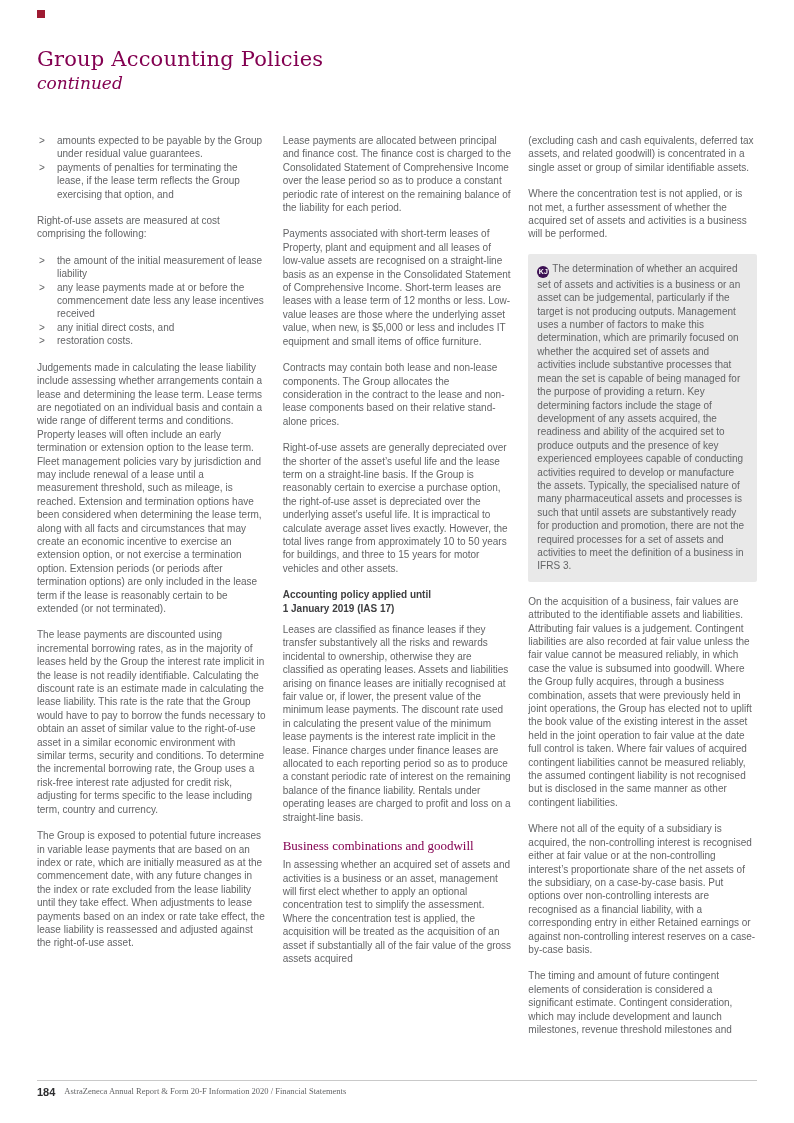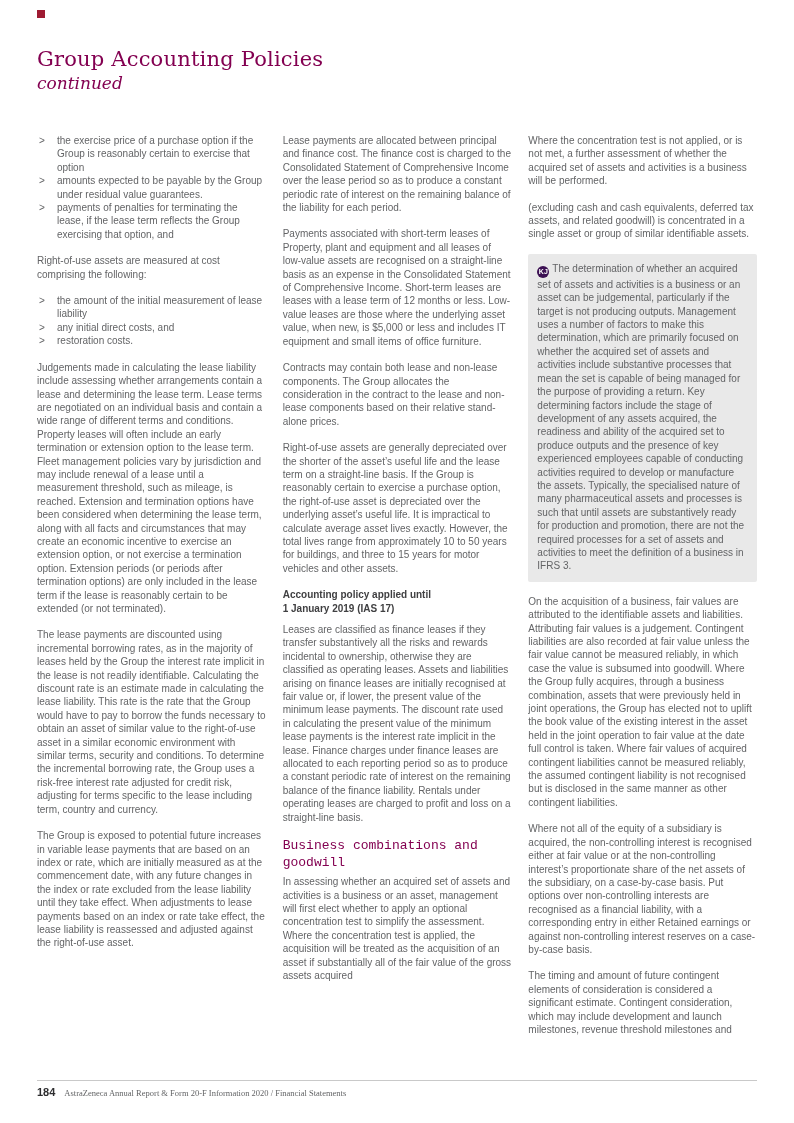--- a/index.html
+++ b/index.html
@@ -39,40 +39,40 @@
   }
   .bullet::before {
     content:">"; position:absolute; left:2px; top:0;
     color:#636466;
   }
   .subhead {
     font-weight:bold; color:#404042; line-height:13.4px;
   }
   .subhead-block { margin-bottom:8px; }
   .section-head {
-    font-family:Liberation Mono, monospace;
+    font-family:Liberation Serif, serif;
     font-size:13px; color:#830051; font-weight:500;
     margin:3px 0 4px 0; line-height:17px;
   }
   .callout {
     background:#e9e9e9; border-radius:2px;
     padding:8px 9px 9px 9px; margin-bottom:13px;
   }
   .kj-badge {
     display:inline-block; width:12px; height:12px;
     border-radius:50%; background:#3c1053; color:#ffffff;
     font-size:7px; font-weight:bold; text-align:center;
     line-height:12px; margin-right:3px; vertical-align:-2px;
     letter-spacing:0;
   }
   .footer {
     position:absolute; left:37px; right:37px; top:1080px;
     border-top:1px solid #c9c9c9;
     padding-top:5px;
-    display:flex; align-items:flex-end; gap:9px;
+    display:flex; align-items:flex-start; gap:9px;
   }
   .footer-page-number {
     font-size:11px; font-weight:bold; color:#2e2e30;
   }
   .footer-text { font-size:8.5px; color:#636466;font-family:Liberation Serif, serif; }
 </style>
 </head>
 <body>
 
 <div class="page">
@@ -81,27 +81,27 @@
 
   <div class="header">
     <div class="page-title">Group Accounting Policies</div>
     <div class="page-subtitle">continued</div>
   </div>
 
   <div class="columns">
 
     <div class="col">
       <div class="bullet-list">
-        <div class="bullet">the exercise price of a purchase option if the Group is reasonably certain to exercise that option</div>
         <div class="bullet">amounts expected to be payable by the Group under residual value guarantees.</div>
         <div class="bullet">payments of penalties for terminating the lease, if the lease term reflects the Group exercising that option, and</div>
       </div>
       <p>Right-of-use assets are measured at cost comprising the following:</p>
       <div class="bullet-list">
         <div class="bullet">the amount of the initial measurement of lease liability</div>
+        <div class="bullet">any lease payments made at or before the commencement date less any lease incentives received</div>
         <div class="bullet">any initial direct costs, and</div>
         <div class="bullet">restoration costs.</div>
       </div>
       <p>Judgements made in calculating the lease liability include assessing whether arrangements contain a lease and determining the lease term. Lease terms are negotiated on an individual basis and contain a wide range of different terms and conditions. Property leases will often include an early termination or extension option to the lease term. Fleet management policies vary by jurisdiction and may include renewal of a lease until a measurement threshold, such as mileage, is reached. Extension and termination options have been considered when determining the lease term, along with all facts and circumstances that may create an economic incentive to exercise an extension option, or not exercise a termination option. Extension periods (or periods after termination options) are only included in the lease term if the lease is reasonably certain to be extended (or not terminated).</p>
       <p>The lease payments are discounted using incremental borrowing rates, as in the majority of leases held by the Group the interest rate implicit in the lease is not readily identifiable. Calculating the discount rate is an estimate made in calculating the lease liability. This rate is the rate that the Group would have to pay to borrow the funds necessary to obtain an asset of similar value to the right-of-use asset in a similar economic environment with similar terms, security and conditions. To determine the incremental borrowing rate, the Group uses a risk-free interest rate adjusted for credit risk, adjusting for terms specific to the lease including term, country and currency.</p>
       <p>The Group is exposed to potential future increases in variable lease payments that are based on an index or rate, which are initially measured as at the commencement date, with any future changes in the index or rate excluded from the lease liability until they take effect. When adjustments to lease payments based on an index or rate take effect, the lease liability is reassessed and adjusted against the right-of-use asset.</p>
     </div>
 
     <div class="col">
       <p>Lease payments are allocated between principal and finance cost. The finance cost is charged to the Consolidated Statement of Comprehensive Income over the lease period so as to produce a constant periodic rate of interest on the remaining balance of the liability for each period.</p>
@@ -111,22 +111,22 @@
       <div class="subhead subhead-block">
         <div>Accounting policy applied until</div>
         <div>1 January 2019 (IAS 17)</div>
       </div>
       <p>Leases are classified as finance leases if they transfer substantively all the risks and rewards incidental to ownership, otherwise they are classified as operating leases. Assets and liabilities arising on finance leases are initially recognised at fair value or, if lower, the present value of the minimum lease payments. The discount rate used in calculating the present value of the minimum lease payments is the interest rate implicit in the lease. Finance charges under finance leases are allocated to each reporting period so as to produce a constant periodic rate of interest on the remaining balance of the finance liability. Rentals under operating leases are charged to profit and loss on a straight-line basis.</p>
       <div class="section-head">Business combinations and goodwill</div>
       <p>In assessing whether an acquired set of assets and activities is a business or an asset, management will first elect whether to apply an optional concentration test to simplify the assessment. Where the concentration test is applied, the acquisition will be treated as the acquisition of an asset if substantially all of the fair value of the gross assets acquired</p>
     </div>
 
     <div class="col">
+      <p>(excluding cash and cash equivalents, deferred tax assets, and related goodwill) is concentrated in a single asset or group of similar identifiable assets.</p>
       <p>Where the concentration test is not applied, or is not met, a further assessment of whether the acquired set of assets and activities is a business will be performed.</p>
-      <p>(excluding cash and cash equivalents, deferred tax assets, and related goodwill) is concentrated in a single asset or group of similar identifiable assets.</p>
       <div class="callout">
         <span class="kj-badge">KJ</span><span>The determination of whether an acquired set of assets and activities is a business or an asset can be judgemental, particularly if the target is not producing outputs. Management uses a number of factors to make this determination, which are primarily focused on whether the acquired set of assets and activities include substantive processes that mean the set is capable of being managed for the purpose of providing a return. Key determining factors include the stage of development of any assets acquired, the readiness and ability of the acquired set to produce outputs and the presence of key experienced employees capable of conducting activities required to develop or manufacture the assets. Typically, the specialised nature of many pharmaceutical assets and processes is such that until assets are substantively ready for production and promotion, there are not the required processes for a set of assets and activities to meet the definition of a business in IFRS 3.</span>
       </div>
       <p>On the acquisition of a business, fair values are attributed to the identifiable assets and liabilities. Attributing fair values is a judgement. Contingent liabilities are also recorded at fair value unless the fair value cannot be measured reliably, in which case the value is subsumed into goodwill. Where the Group fully acquires, through a business combination, assets that were previously held in joint operations, the Group has elected not to uplift the book value of the existing interest in the asset held in the joint operation to fair value at the date full control is taken. Where fair values of acquired contingent liabilities cannot be measured reliably, the assumed contingent liability is not recognised but is disclosed in the same manner as other contingent liabilities.</p>
       <p>Where not all of the equity of a subsidiary is acquired, the non-controlling interest is recognised either at fair value or at the non-controlling interest’s proportionate share of the net assets of the subsidiary, on a case-by-case basis. Put options over non-controlling interests are recognised as a financial liability, with a corresponding entry in either Retained earnings or against non-controlling interest reserves on a case-by-case basis.</p>
       <p>The timing and amount of future contingent elements of consideration is considered a significant estimate. Contingent consideration, which may include development and launch milestones, revenue threshold milestones and</p>
     </div>
 
   </div>
 

